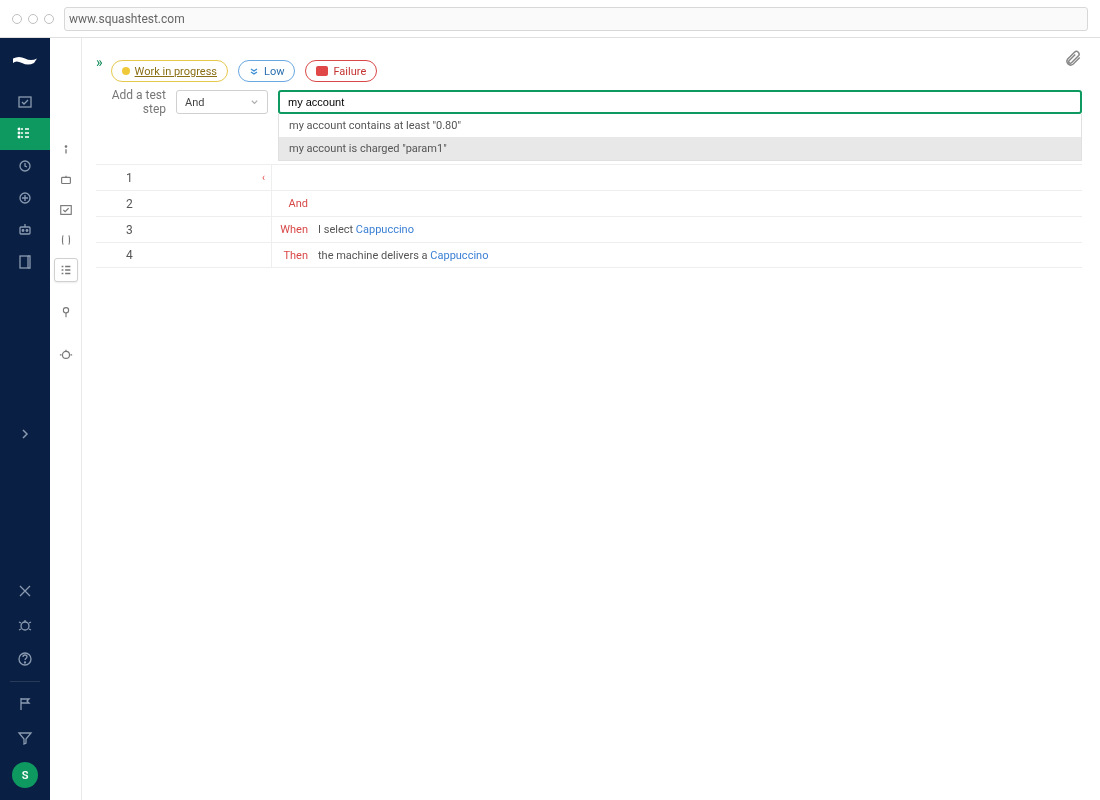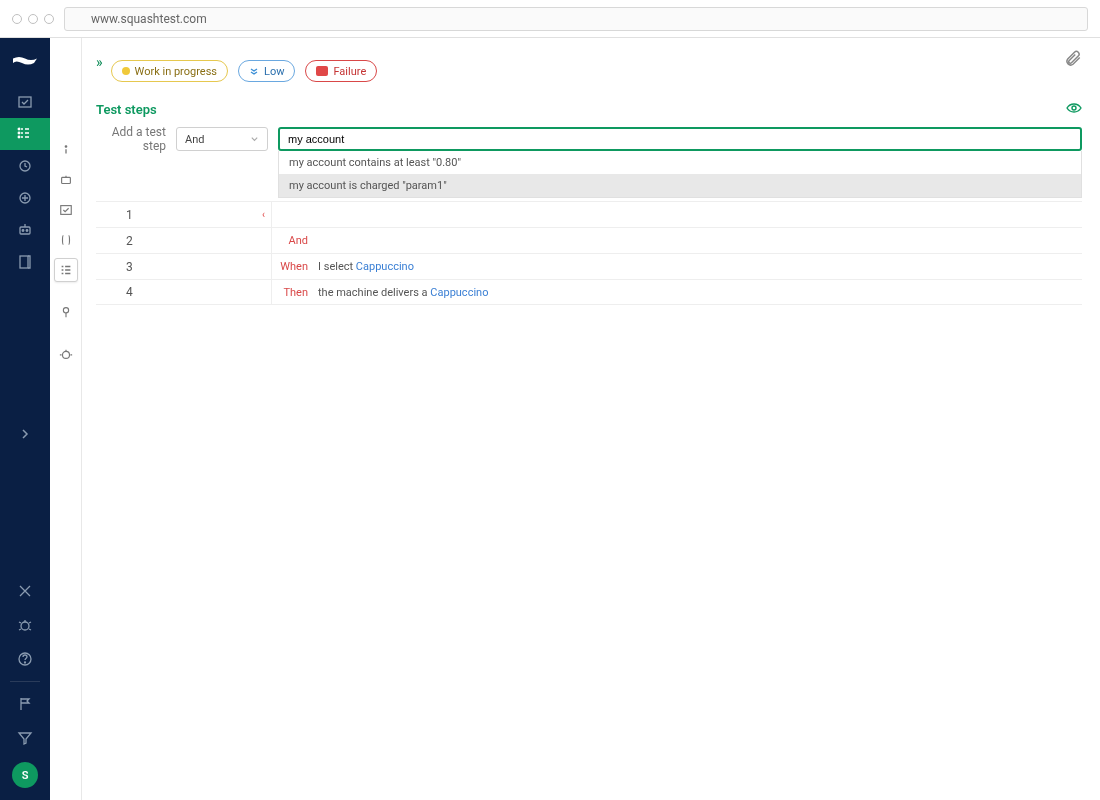--- a/index.html
+++ b/index.html
@@ -2,21 +2,21 @@
 <html><head>
   <meta charset="utf-8">
   <style>
     * { box-sizing: border-box; margin: 0; padding: 0; }
     body { font-family: -apple-system, BlinkMacSystemFont, "Segoe UI", Roboto, sans-serif; background: #fff; width: 1100px; height: 800px; overflow: hidden; }
     
     
     .browser-chrome { height: 38px; background: #fff; border-bottom: 1px solid #e0e0e0; display: flex; align-items: center; padding: 0 12px; gap: 10px; }
     .chrome-dots { display: flex; gap: 6px; }
     .chrome-dot { width: 10px; height: 10px; border-radius: 50%; border: 1px solid #c0c0c0; background: #fff; }
-    .url-bar { flex: 1; height: 24px; border: 1px solid #d8d8d8; border-radius: 3px; padding: 0 26px; font-size: 12px; color: #666; display: flex; align-items: center; background: #fafafa; }
+    .url-bar { flex: 1; height: 24px; border: 1px solid #d8d8d8; border-radius: 3px; padding: 0 4px; font-size: 12px; color: #666; display: flex; align-items: center; background: #fafafa; }
     
     
     .app { display: flex; height: 762px; }
     
     
     .sidebar-main { width: 50px; background: #0a1f44; display: flex; flex-direction: column; align-items: center; padding-top: 8px; color: #8a9bb0; }
     .logo { width: 36px; height: 28px; margin-bottom: 12px; display: flex; align-items: center; justify-content: center; }
     .logo svg { width: 30px; height: 20px; }
     .nav-item { width: 50px; height: 32px; display: flex; align-items: center; justify-content: center; cursor: pointer; position: relative; }
     .nav-item svg { width: 16px; height: 16px; }
@@ -38,21 +38,21 @@
     .expand-toggle { color: #0a8a55; font-size: 14px; margin-right: 8px; margin-top: 4px; cursor: pointer; }
     .header-body { flex: 1; }
     .page-title { color: #0e9960; font-size: 17px; font-weight: 600; }
     .page-subtitle { color: #888; font-size: 12px; margin-top: 6px; }
     .attach-icon { color: #888; cursor: pointer; }
     .attach-icon svg { width: 18px; height: 18px; }
     
     
     .badges { display: flex; gap: 10px; margin-top: 10px; }
     .badge { display: inline-flex; align-items: center; gap: 5px; height: 22px; padding: 0 10px; border-radius: 11px; font-size: 11px; border: 1px solid; background: #fff; }
-    .badge.wip { border-color: #e6c84f; color: #8a6f15; }
+    .badge.wip { border-color: #e6c84f; color: #8a6f15; text-decoration: underline; }
     .badge.wip::before { content: ""; width: 8px; height: 8px; border-radius: 50%; background: #f0c93a; }
     .badge.priority { border-color: #6aa8e0; color: #2a6fad; }
     .badge.priority svg { width: 10px; height: 10px; }
     .badge.failure { border-color: #d94848; color: #c53434; justify-content: flex-end; }
     .badge.failure::before { content: ""; width: 12px; height: 10px; border-radius: 2px; background: #e04848; }
     
     
     .section-title { color: #0e9960; font-size: 13px; font-weight: 600; margin-top: 18px; display: flex; align-items: center; }
     .section-title .eye { margin-left: auto; color: #0e9960; }
     .section-title .eye svg { width: 16px; height: 16px; }
@@ -244,27 +244,20 @@
             </div>
         </div>
       </div>
       <div class="attach-icon">
         <svg viewBox="0 0 24 24" fill="none" stroke="currentColor" stroke-width="2">
             <path d="M21 10l-9 9a5 5 0 01-7-7l9-9a3.5 3.5 0 015 5l-9 9a2 2 0 01-3-3l8-8"></path>
           </svg>
       </div>
     </div>
 
-    <div class="section-title">
-      <span>Test steps</span>
-      <span class="eye"><svg viewBox="0 0 16 16" fill="none" stroke="currentColor" stroke-width="1.4">
-            <path d="M1 8s2.5-4 7-4 7 4 7 4-2.5 4-7 4-7-4-7-4z"></path>
-            <circle cx="8" cy="8" r="2"></circle>
-          </svg></span>
-    </div>
 
     <div class="add-step-row">
       <div class="add-step-label">Add a test step</div>
       <div class="keyword-select">
         <span>And</span>
         <svg viewBox="0 0 10 10">
             <path d="M2 3l3 3 3-3" stroke="currentColor" stroke-width="1.3" fill="none"></path>
           </svg>
       </div>
       <div class="step-input-wrap">

